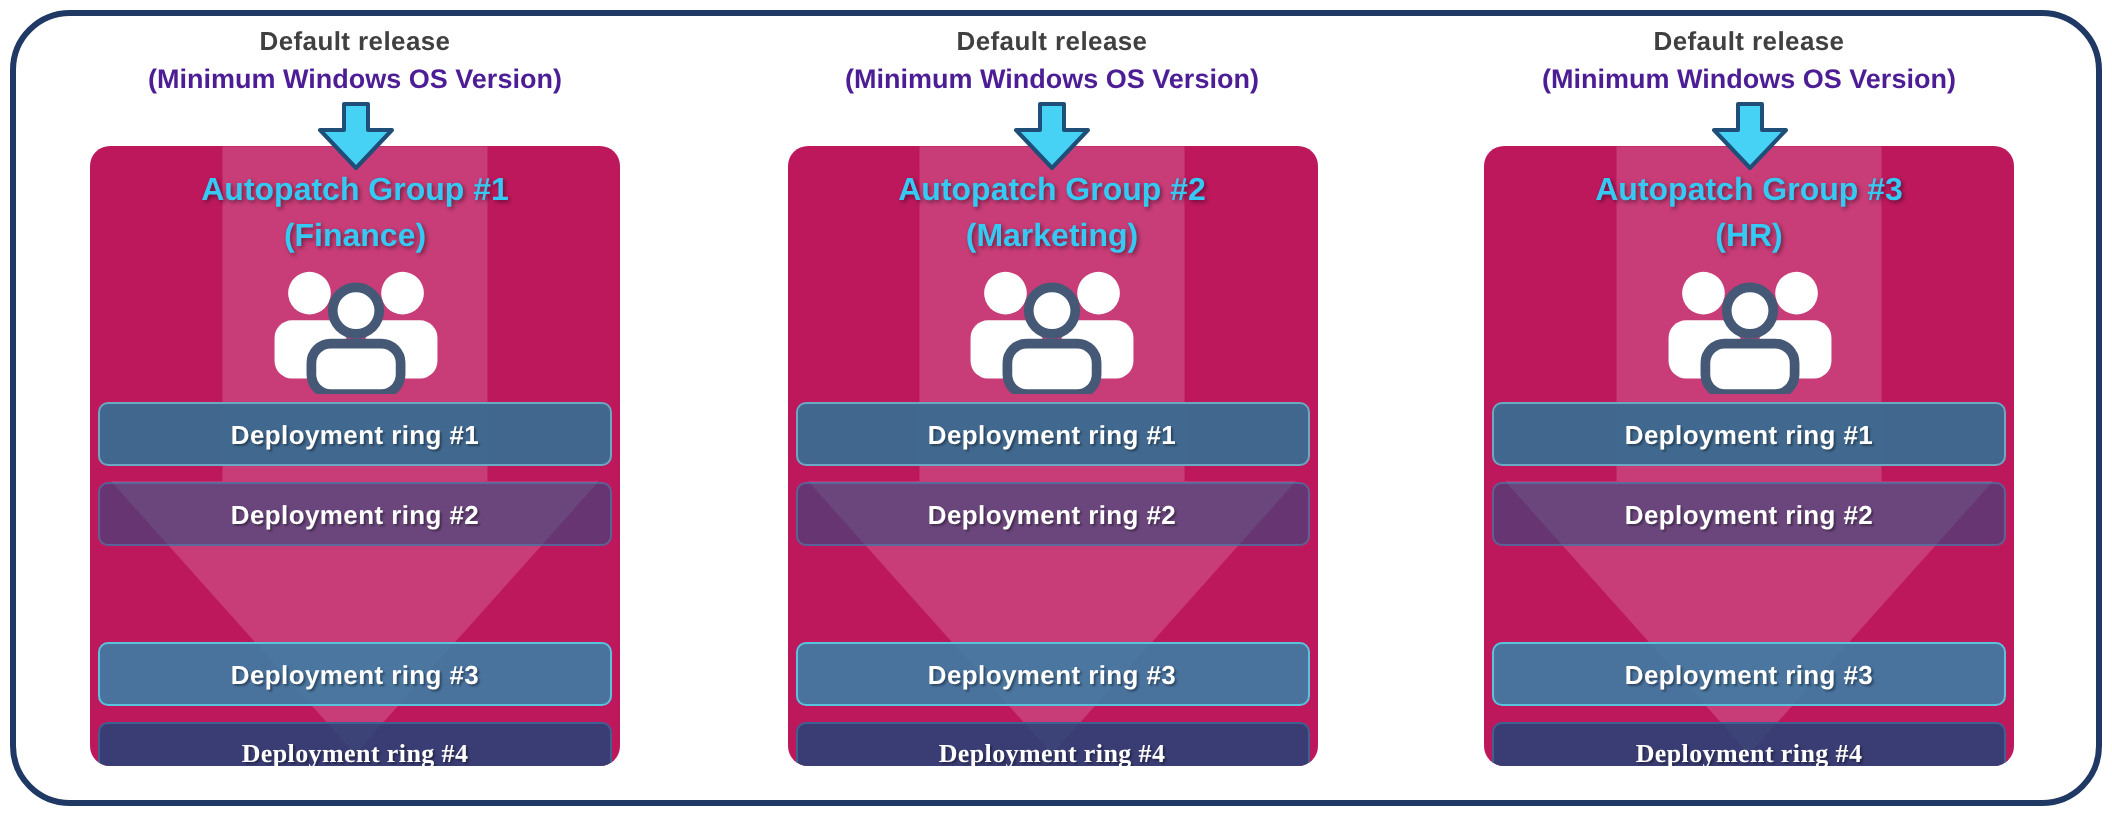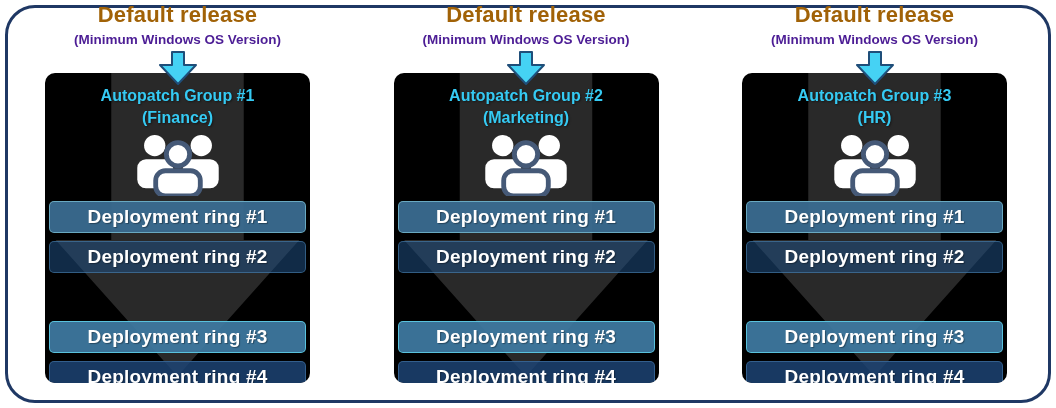--- a/index.html
+++ b/index.html
@@ -11,55 +11,55 @@
     position:absolute;left:5px;top:5px;right:5px;bottom:5px;
     border:3px solid #1F3864;border-radius:30px;pointer-events:none;
   }
   .panels{
     position:absolute;left:0;top:0;width:100%;height:100%;
     display:flex;justify-content:space-between;
     padding:0 49px 0 45px;box-sizing:border-box;
   }
   .panel{width:265px;display:flex;flex-direction:column;align-items:center;}
   .hdr{
-    margin-top:1px;font-size:22px;font-weight:bold;color:#a16207;
+    margin-top:13px;font-size:13px;font-weight:bold;color:#404040;
     text-align:center;line-height:1.25;letter-spacing:.2px;
   }
   .sub{
     font-size:13.5px;font-weight:bold;color:#4c1d95;text-align:center;margin-top:3px;
   }
   .down-arrow{position:relative;z-index:2;margin:4px auto -12px;display:block;}
   .card{
-    position:relative;width:265px;height:310px;background:#000000;
+    position:relative;width:265px;height:310px;background:#be185d;
     border-radius:10px;overflow:hidden;text-align:center;
   }
   .watermark{
     position:absolute;left:0;top:0;width:100%;height:100%;
     background:rgba(255,255,255,0.16);
     clip-path:polygon(25% 0%,75% 0%,75% 54%,96% 54%,50% 98%,4% 54%,25% 54%);
   }
   .card-title{
     position:relative;margin:12px 8px 0;font-size:16px;font-weight:bold;
     color:#35CAF3;line-height:1.4;text-shadow:1px 1px 2px rgba(0,0,0,.45);
   }
   .users{position:relative;margin:3px auto 0;display:block;}
   .rings{
     position:absolute;left:4px;right:4px;top:128px;
     display:flex;flex-direction:column;gap:8px;
   }
   .ring{
     height:32px;border-radius:5px;box-sizing:border-box;
     display:flex;align-items:center;justify-content:center;
-    font-size:19px;font-weight:bold;color:#ffffff;
+    font-size:13px;font-weight:bold;color:#ffffff;
     text-shadow:1px 1px 1px rgba(0,0,0,.35);letter-spacing:.2px;
   }
   .ring.r1{background:rgba(58,107,144,0.95);border:1.5px solid rgba(111,176,200,0.9);}
   .ring.r2{background:rgba(31,78,130,0.55);border:1.5px solid rgba(78,134,180,0.55);text-align:center;}
   .ring.r3{background:rgba(63,123,163,0.92);border:1.5px solid rgba(91,198,224,0.95);margin-top:40px;}
-  .ring.r4{background:rgba(29,69,120,0.82);border:1.5px solid rgba(62,111,160,0.7);}
+  .ring.r4{background:rgba(29,69,120,0.82);border:1.5px solid rgba(62,111,160,0.7);font-family:Liberation Serif, serif;}
 </style>
 </head>
 <body>
 
 <div class="canvas">
   <div class="frame"></div>
 
   <div class="panels">
 
     <div class="panel">

